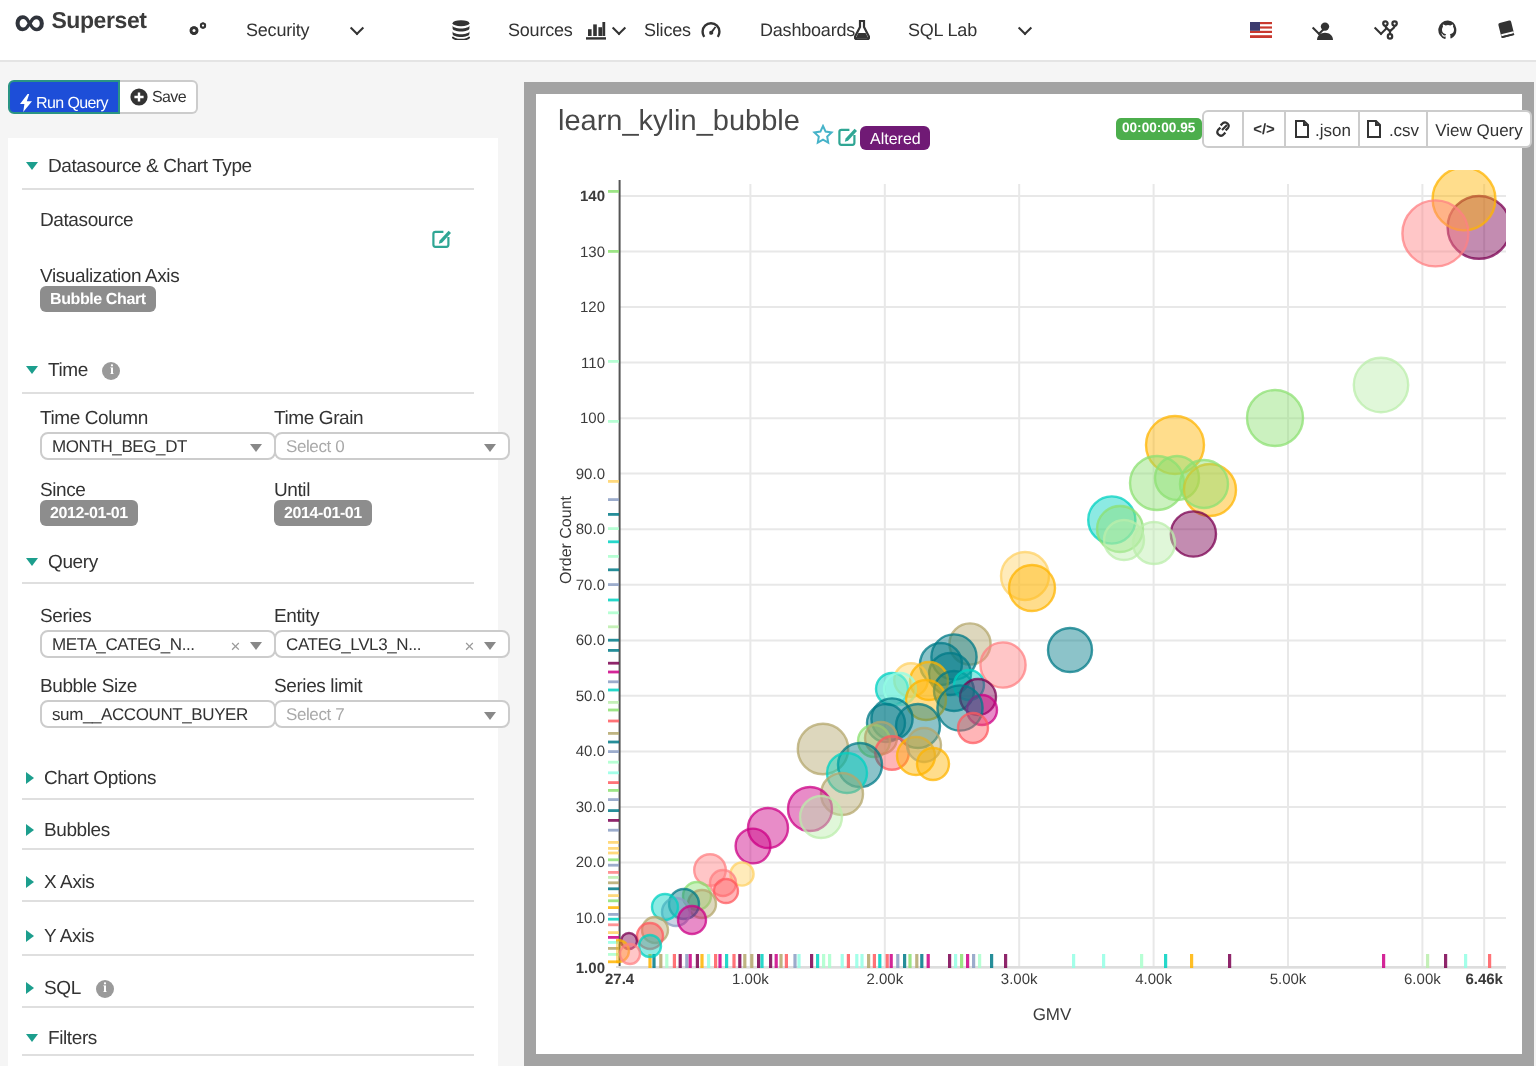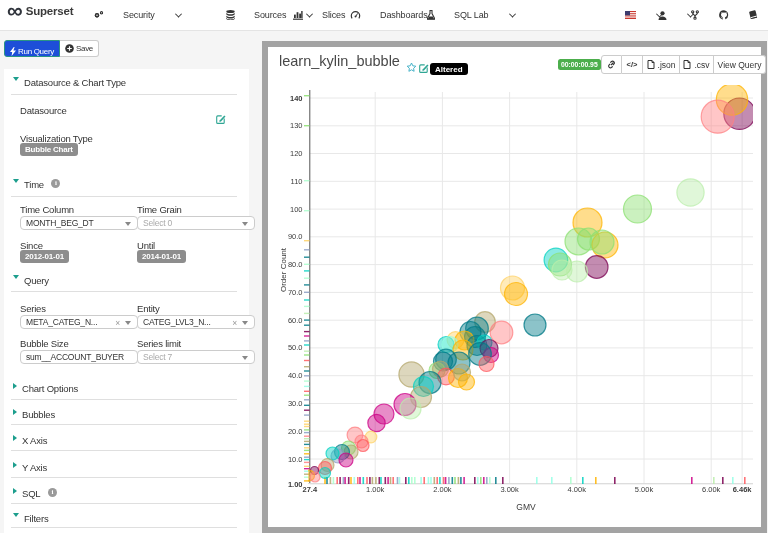--- a/index.html
+++ b/index.html
@@ -7,34 +7,34 @@
 .nav .item{position:absolute;top:0;height:30px;display:flex;align-items:center;gap:19px;font-size:9px;letter-spacing:-0.1px;color:#333;white-space:nowrap}
 .logo{position:absolute;left:7px;top:4px;display:flex;align-items:center;color:#3b3b3b}
 .logo .inf{font-weight:bold;font-size:22px;line-height:14px;letter-spacing:-1px;color:#30343c}
 .logo .txt{font-weight:bold;font-size:11.5px;letter-spacing:-0.2px;margin-left:4px;color:#3b3b3b}
 .caret{display:inline-block;width:5px;height:5px;border-right:1.6px solid #333;border-bottom:1.6px solid #333;transform:rotate(45deg) translate(-1px,-1px);margin-left:2px}
 svg.ic{display:block}
 .btnrow{position:absolute;left:4px;top:40px;display:flex}
 .btn-run{background:#1d4ed8;color:#fff;font-size:8px;letter-spacing:-0.3px;padding:0 5px;height:17px;display:flex;align-items:flex-end;gap:2px;border:1px solid #2a9484;border-radius:3px 0 0 3px}
 .btn-save{background:#fff;color:#333;font-size:8px;letter-spacing:-0.3px;padding:0 5px;height:17px;display:flex;align-items:center;gap:2px;border:1px solid #ccc;border-left:none;border-radius:0 3px 3px 0}
 .panel{position:absolute;left:4px;top:69px;width:245px;height:464px;background:#fff}
-.sechead{position:absolute;left:0;display:flex;align-items:flex-start;gap:5px;font-size:9.5px;letter-spacing:-0.2px;color:#333;padding-left:9px;height:12px}
+.sechead{position:absolute;left:0;display:flex;align-items:center;gap:5px;font-size:9.5px;letter-spacing:-0.2px;color:#333;padding-left:9px;height:12px}
 .tdown{width:0;height:0;border-left:3.5px solid transparent;border-right:3.5px solid transparent;border-top:4.5px solid #1c9e8d}
 .tright{width:0;height:0;border-top:3.5px solid transparent;border-bottom:3.5px solid transparent;border-left:4.5px solid #1c9e8d}
 .hr{position:absolute;left:7px;right:12px;border-top:1px solid #dfdfdf}
 .lbl{position:absolute;font-size:9.5px;letter-spacing:-0.2px;color:#333}
 .badge{position:absolute;background:#8d8d8d;color:#fff;font-size:8px;letter-spacing:-0.2px;font-weight:bold;padding:2px 5px;border-radius:3px;white-space:nowrap}
 .sel{position:absolute;width:118px;height:14px;border:1px solid #ccc;border-radius:4px;background:#fff;font-size:8.5px;letter-spacing:-0.2px;color:#333;display:flex;align-items:center;padding:0 5px}
 .sel .ph{color:#a9a9a9}
 .sel .car{position:absolute;right:6px;top:5px;width:0;height:0;border-left:3.5px solid transparent;border-right:3.5px solid transparent;border-top:4px solid #888}
 .sel .x{position:absolute;right:17px;top:1.5px;color:#999;font-size:8.5px}
 .info{display:inline-block;width:9px;height:9px;border-radius:50%;background:#9a9a9a;color:#fff;font-size:7px;font-weight:bold;text-align:center;line-height:9px;font-family:"Liberation Serif",serif}
 .card{position:absolute;left:262px;top:41px;width:505px;height:492px;background:#fff;border:6px solid #a3a3a3}
 .title{position:absolute;left:11px;top:6px;font-size:14.5px;color:#484848}
-.altered{position:absolute;left:162px;top:16px;background:#000000;color:#fff;font-size:8px;font-weight:bold;padding:1.5px 5px;border-radius:3px}
+.altered{position:absolute;left:162px;top:16px;background:#701a75;color:#fff;font-size:8px;font-weight:normal;padding:1.5px 5px;border-radius:3px}
 .timer{position:absolute;left:290px;top:12px;background:#4cae4c;color:#fff;font-size:6.8px;font-weight:bold;padding:2px 3px;border-radius:2.5px;white-space:nowrap}
 .bgroup{position:absolute;left:333px;top:8px;display:flex;height:19px}
 .bgroup .b{border:1px solid #ccc;border-left:none;background:#fff;display:flex;align-items:center;justify-content:center;font-size:8.5px;color:#333;gap:3px}
 .bgroup .b:first-child{border-left:1px solid #ccc;border-radius:3px 0 0 3px}
 .bgroup .b:last-child{border-radius:0 3px 3px 0}
 </style></head>
 <body>
 <div class="nav">
   <div class="logo">
       <span class="inf">∞</span>
@@ -142,21 +142,21 @@
 </div>
 
 <div class="panel">
   <div class="sechead" style="top:8px"><span class="tdown"></span>Datasource &amp; Chart Type</div>
   <div class="hr" style="top:25px"></div>
   <div class="lbl" style="left:16px;top:36px">Datasource</div>
   <svg class="ic" style="position:absolute;left:212px;top:45px" width="10" height="10" viewBox="0 0 10 10">
       <path d="M8.2 4.5v3.9c0 .6-.4 1-1 1H1.7c-.6 0-1-.4-1-1V2.9c0-.6.4-1 1-1h4" fill="none" stroke="#2fa694" stroke-width="1.1"></path>
       <path d="M3.8 6.3 8.3 1.4l1.2 1.1L5 7.4l-1.6.5z" fill="#2fa694"></path>
     </svg>
-  <div class="lbl" style="left:16px;top:64px">Visualization Type</div>
+  <div class="lbl" style="left:16px;top:64px">Visualization Axis</div>
   <div class="badge" style="left:16px;top:74px">Bubble Chart</div>
 
   <div class="sechead" style="top:110px"><span class="tdown"></span>Time&nbsp;<span class="info">i</span></div>
   <div class="hr" style="top:127px"></div>
   <div class="lbl" style="left:16px;top:135px">Time Column</div>
   <div class="lbl" style="left:133px;top:135px">Time Grain</div>
   <div class="sel" style="left:16px;top:147px">MONTH_BEG_DT<span class="car"></span></div>
   <div class="sel" style="left:133px;top:147px">
       <span class="ph">Select 0</span>
       <span class="car"></span>

